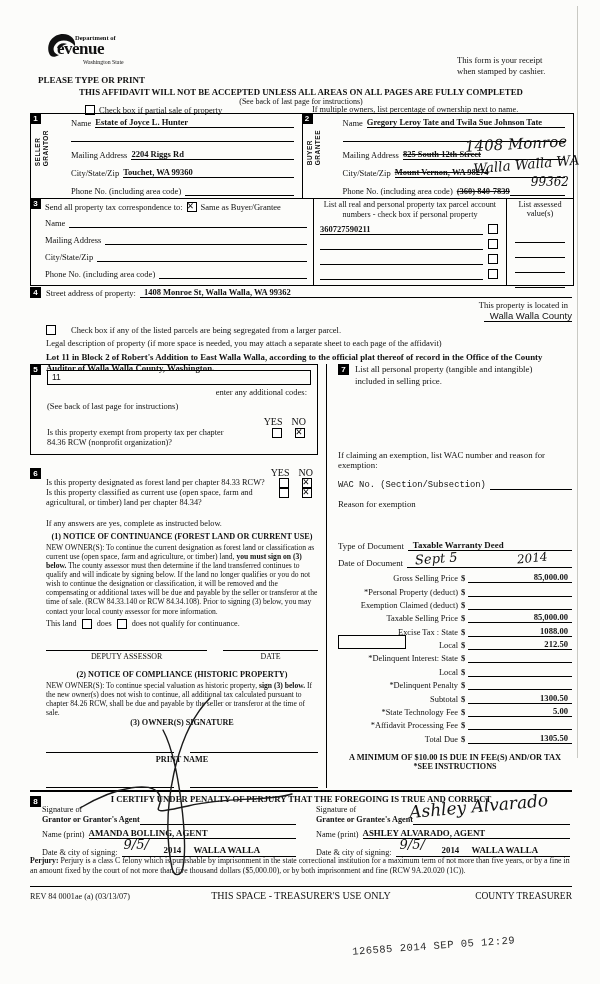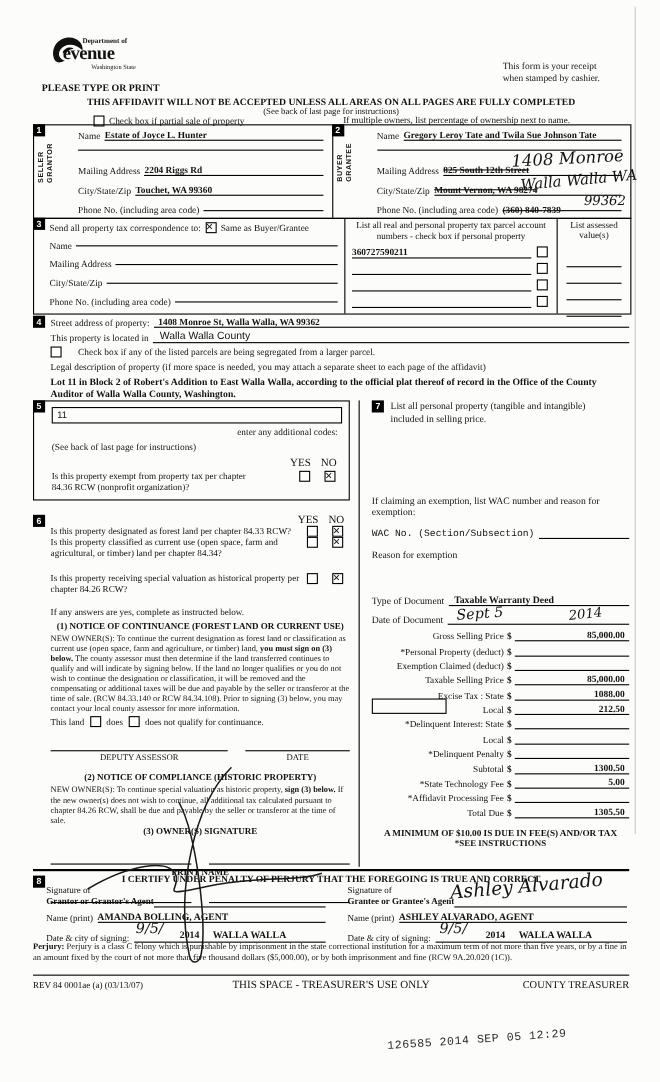--- a/index.html
+++ b/index.html
@@ -21,21 +21,21 @@
   .sans{font-family:"Liberation Sans",sans-serif;}
   .vlab{display:flex;gap:1px;}
   .vlab span{writing-mode:vertical-rl;transform:rotate(180deg);font-family:"Liberation Sans",sans-serif;
              font-size:6.5px;font-weight:bold;letter-spacing:.5px;}
   
   .logoswoosh{position:absolute;left:0;top:0;width:34px;height:30px;}
   
   #box12{left:30px;top:113px;width:542px;height:84px;border:1.5px solid #000;display:flex;}
   .half{flex:1;position:relative;padding:1px 8px 1px 40px;}
   .half+.half{border-left:1.5px solid #000;}
-  .frow1{display:flex;align-items:center;margin-top:2px;}
+  .frow1{display:flex;align-items:flex-end;margin-top:2px;}
   .flbl{margin-right:4px;white-space:nowrap;}
   .tv{font-weight:bold;}
   #box3{left:30px;top:198px;width:542px;height:86px;border:1.5px solid #000;display:flex;}
   .c3a{width:262px;position:relative;padding:2px 6px 2px 14px;}
   .c3b{width:180px;border-left:1px solid #000;padding:1px 6px;display:flex;flex-direction:column;}
   .c3c{flex:1;border-left:1px solid #000;padding:1px 8px;}
   .c3row{display:flex;align-items:flex-end;height:15px;}
   #sec4{left:30px;top:287px;width:542px;}
   #cols{left:30px;top:364px;width:542px;height:424px;display:flex;}
   .lcol{width:288px;padding-right:8px;}
@@ -224,21 +224,21 @@
         </div>
     </div>
   </div>
 
   <div class="abs" id="sec4">
     <div class="row">
       <span class="badge" style="margin-right:5px;">4</span>
       <span class="flbl">Street address of property:</span>
       <span class="fill grow tv" style="padding-left:4px;">1408 Monroe St, Walla Walla, WA  99362</span>
     </div>
-    <div class="row" style="margin-top:2px;padding-left:16px;">
+    <div class="row" style="margin-top:2px;padding-left:16px;flex-direction:column;">
       <span class="flbl">This property is located in</span>
       <span class="fill grow sans" style="font-size:9.5px;padding-left:6px;">Walla Walla County</span>
     </div>
     <div style="display:flex;align-items:center;gap:15px;margin-top:3px;padding-left:16px;">
       <span class="cb"></span>
       <span>Check box if any of the listed parcels are being segregated from a larger parcel.</span>
     </div>
     <div style="margin-top:3px;padding-left:16px;">Legal description of property (if more space is needed, you may attach a separate sheet to each page of the affidavit)</div>
     <div class="b" style="margin-top:4px;padding-left:16px;font-size:8.8px;line-height:1.3;width:96%;">Lot 11 in Block 2 of Robert's Addition to East Walla Walla, according to the official plat thereof of record in the Office of the County Auditor of Walla Walla County, Washington.</div>
   </div>
@@ -273,27 +273,20 @@
           </div>
         <div class="q">
             <span class="qt">Is this property designated as forest land per chapter 84.33 RCW?</span>
           <span class="yn2">
               <span class="cb"></span>
               <span class="cb checked"></span>
             </span>
           </div>
         <div class="q">
             <span class="qt">Is this property classified as current use (open space, farm and agricultural, or timber) land per chapter 84.34?</span>
-          <span class="yn2">
-              <span class="cb"></span>
-              <span class="cb checked"></span>
-            </span>
-          </div>
-        <div class="q" style="margin-top:12px;">
-            <span class="qt">Is this property receiving special valuation as historical property per chapter 84.26 RCW?</span>
           <span class="yn2">
               <span class="cb"></span>
               <span class="cb checked"></span>
             </span>
           </div>
         <div style="margin-top:10px;font-size:8.3px;">If any answers are yes, complete as instructed below.</div>
         <div class="ntitle">(1) NOTICE OF CONTINUANCE (FOREST LAND OR CURRENT USE)</div>
         <div class="notice"><span>NEW OWNER(S): To continue the current designation as forest land or classification as current use (open space, farm and agriculture, or timber) land, </span><span class="b">you must sign on (3) below.</span><span> The county assessor must then determine if the land transferred continues to qualify and will indicate by signing below. If the land no longer qualifies or you do not wish to continue the designation or classification, it will be removed and the compensating or additional taxes will be due and payable by the seller or transferor at the time of sale. (RCW 84.33.140 or RCW 84.34.108). Prior to signing (3) below, you may contact your local county assessor for more information.</span></div>
         <div style="display:flex;align-items:center;gap:5px;margin-top:3px;font-size:8.2px;">
           <span>This land</span>

